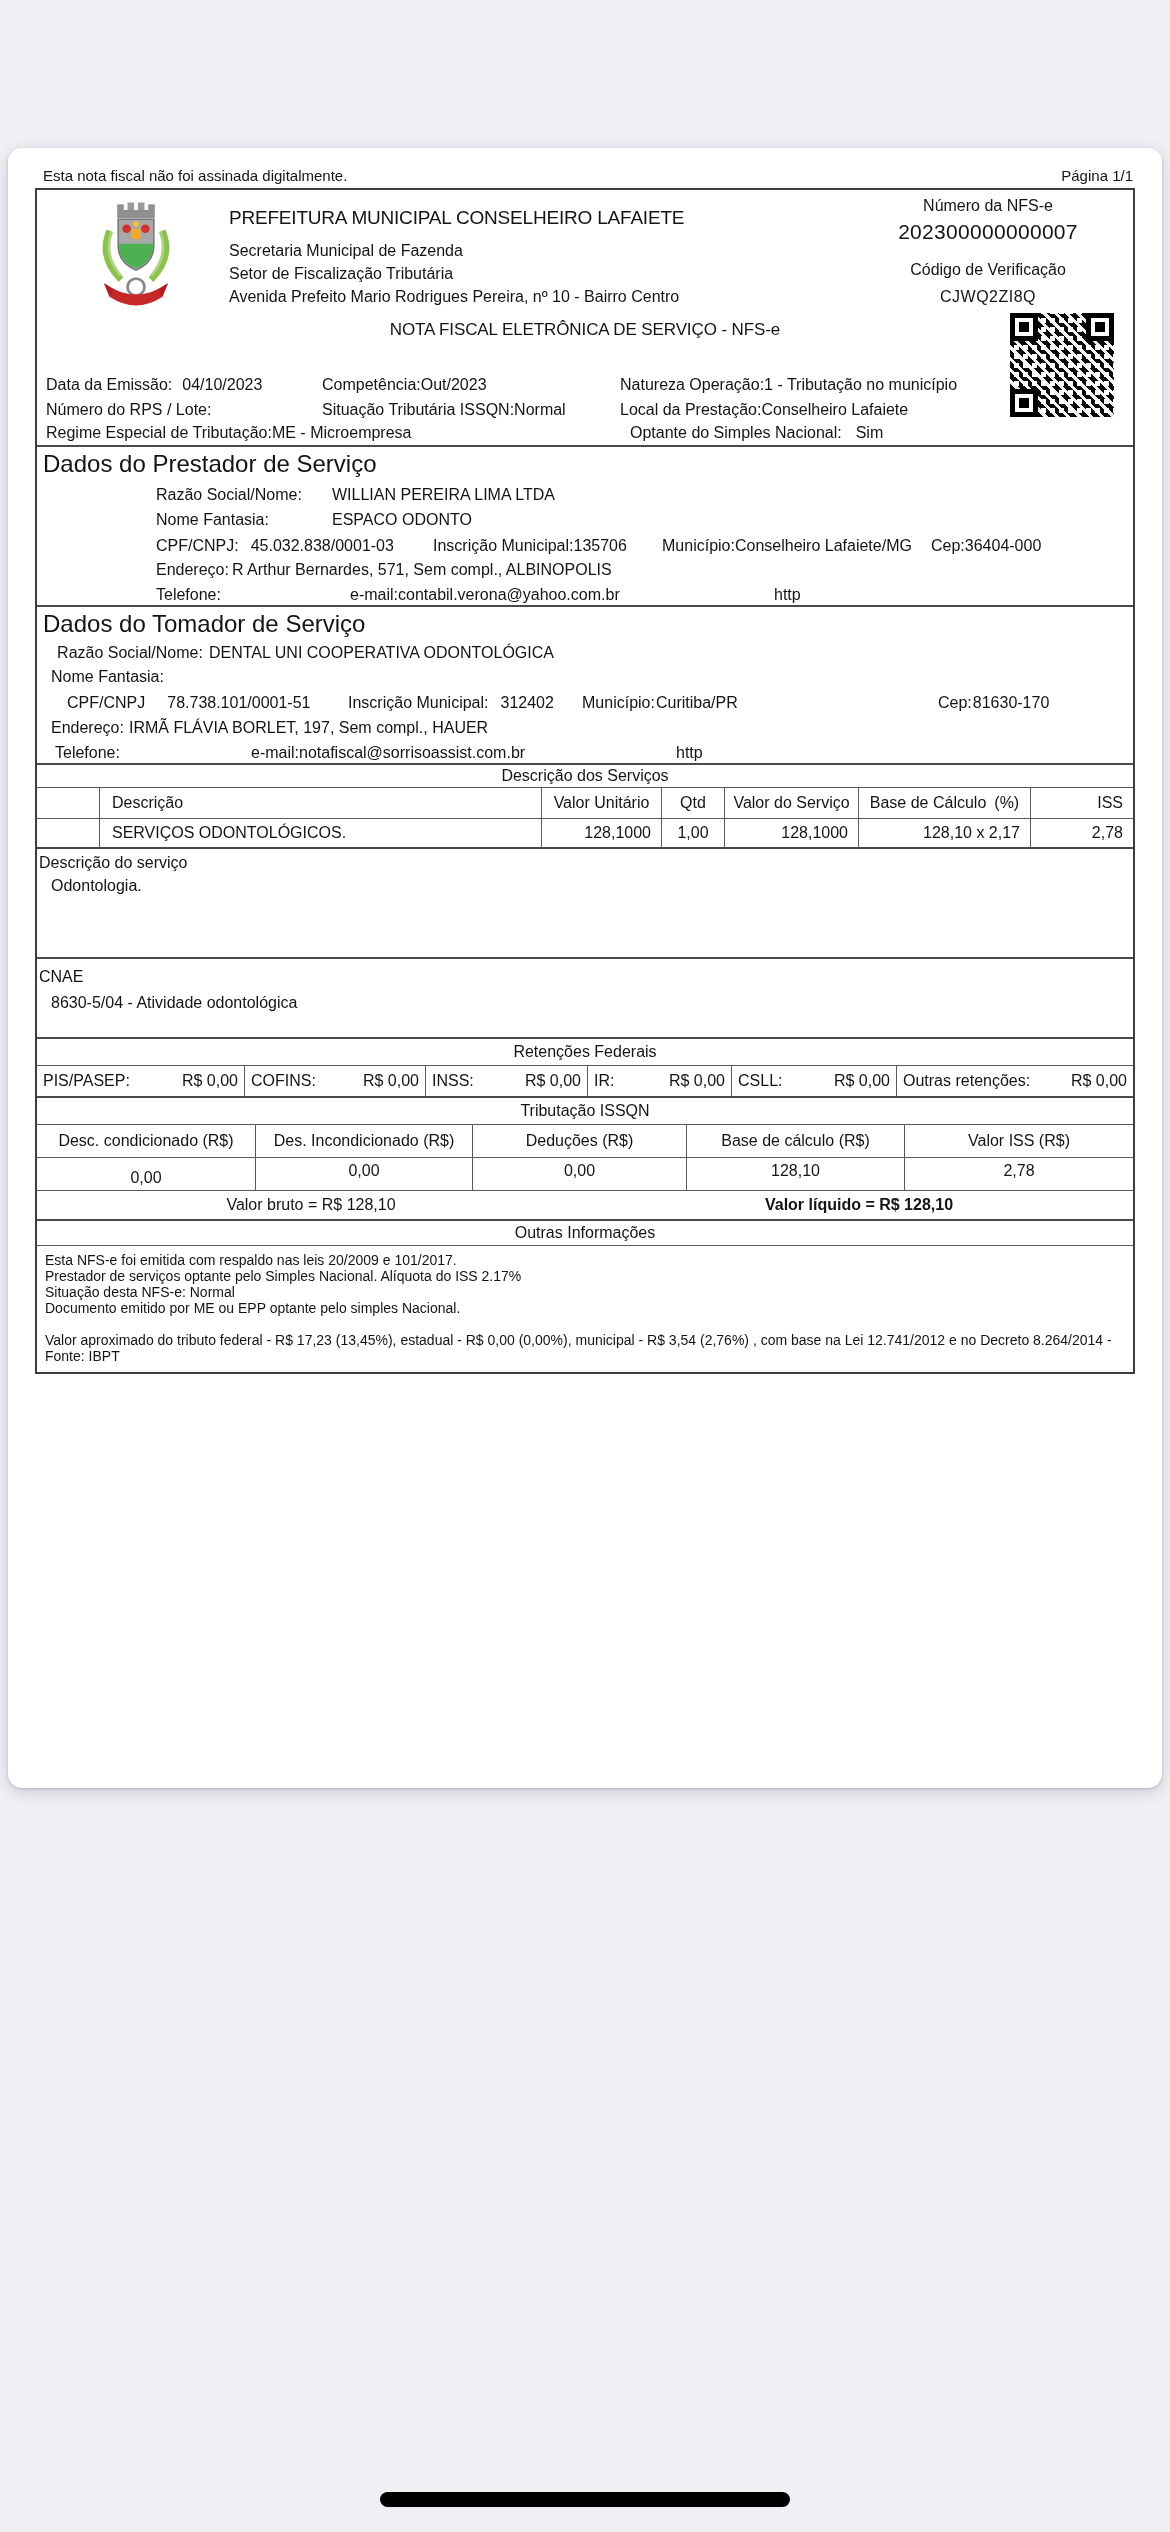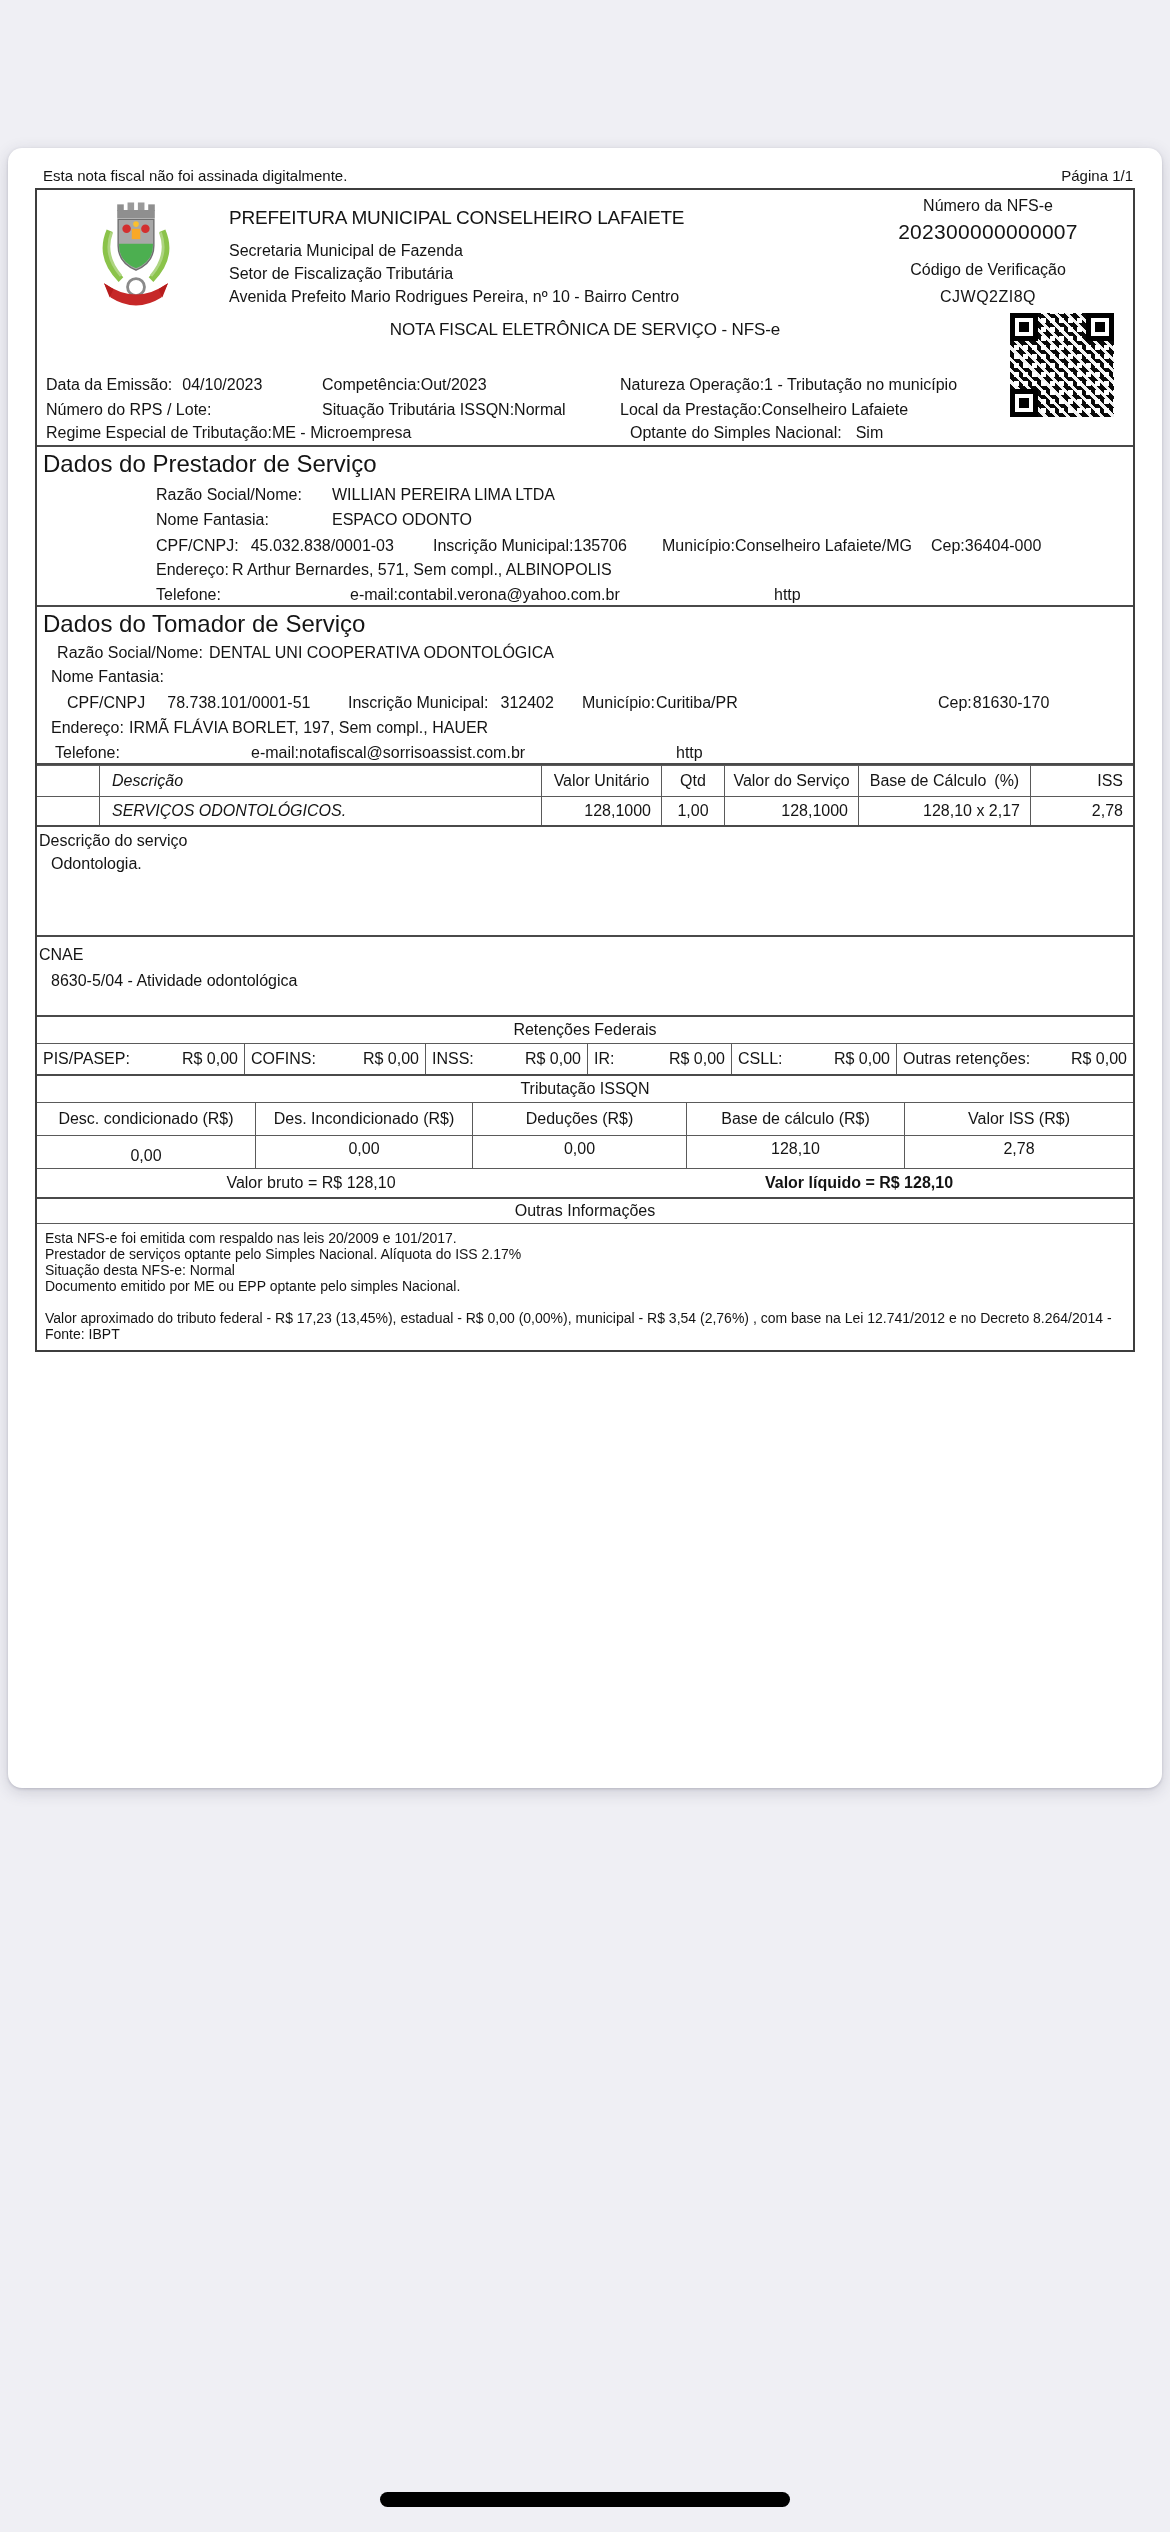--- a/index.html
+++ b/index.html
@@ -47,21 +47,21 @@
   
   .sec-prestador{height:158px;}
   .sec-tomador{height:156px;}
   
   .svc-title{height:22px;line-height:22px;text-align:center;font-size:16px;}
   .svc-grid{display:grid;grid-template-columns:63px 442px 120px 63px 134px 172px 1fr;}
   .svc-grid>div{border-right:1px solid #5a5a5a;font-size:16px;box-sizing:border-box;overflow:hidden;white-space:nowrap;}
   .svc-grid>div:last-child{border-right:none;}
   .svc-head>div{height:30px;line-height:30px;}
   .svc-data>div{height:28px;line-height:28px;}
-  .tal{text-align:left;padding-left:12px;font-style:italic;} .tac{text-align:center;} .tar{text-align:right;padding-right:10px;}
+  .tal{text-align:left;padding-left:12px;} .tac{text-align:center;} .tar{text-align:right;padding-right:10px;}
   .base-head{display:flex;justify-content:center;gap:8px;}
   
   .sec-desc{height:108px;} .sec-cnae{height:78px;}
   
   .ret-title{height:26px;line-height:26px;text-align:center;font-size:16px;}
   .ret-grid{display:grid;grid-template-columns:208px 181px 162px 144px 165px 1fr;}
   .ret-grid>div{position:relative;height:30px;border-right:1px solid #5a5a5a;font-size:16px;line-height:30px;box-sizing:border-box;}
   .ret-grid>div:last-child{border-right:none;}
   .ret-grid .lbl{position:absolute;left:6px;} .ret-grid .val{position:absolute;right:6px;}
   
@@ -223,20 +223,21 @@
             <span class="lbl" style="margin-right:5px;">Endereço:</span><span>IRMÃ FLÁVIA BORLET, 197, Sem compl., HAUER</span>
           </div>
           <div class="abs fs16" style="left:18px;top:136px;">Telefone:</div>
           <div class="abs fs16" style="left:214px;top:136px;">
             <span class="lbl">e-mail:</span><span>notafiscal@sorrisoassist.com.br</span>
           </div>
           <div class="abs fs16" style="left:639px;top:136px;">http</div>
         </div>
 
         <div class="sec bt2">
+          <div class="svc-title">Descrição dos Serviços</div>
           <div class="svc-grid svc-head bt1">
             <div></div>
             <div class="tal">Descrição</div>
             <div class="tac">Valor Unitário</div>
             <div class="tac">Qtd</div>
             <div class="tac">Valor do Serviço</div>
             <div class="base-head">
               <span>Base de Cálculo</span>
               <span>(%)</span>
             </div>

